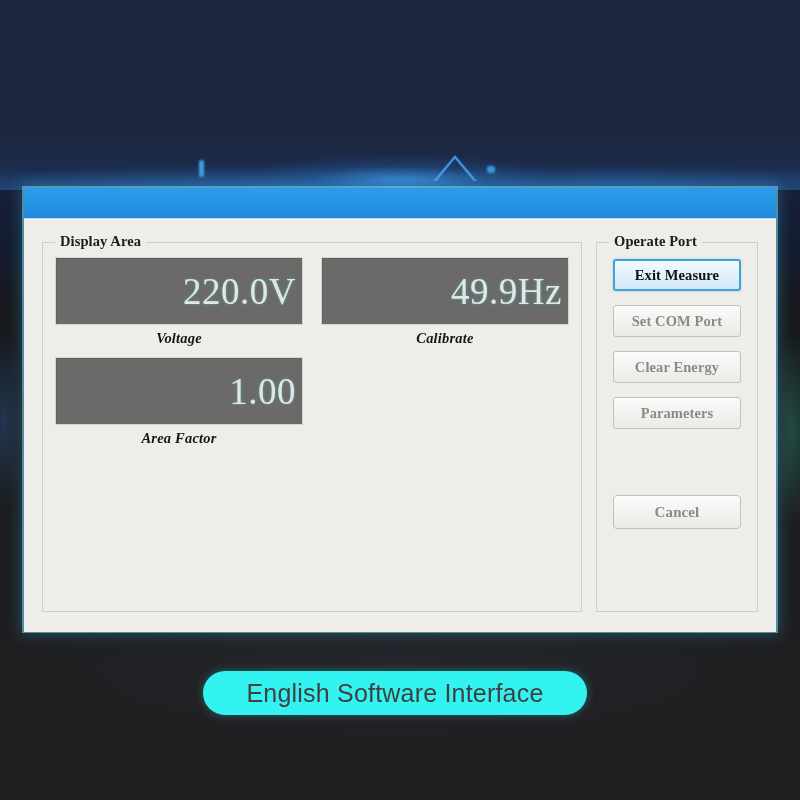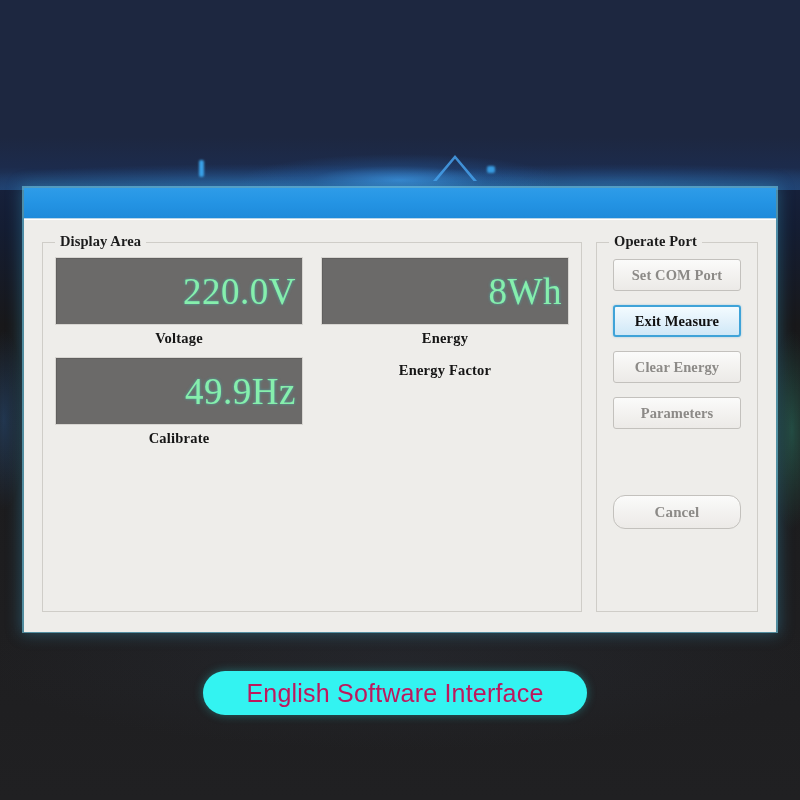--- a/index.html
+++ b/index.html
@@ -163,33 +163,34 @@
     box-sizing: border-box;
     display: flex;
     align-items: center;
     justify-content: flex-end;
     padding-right: 6px;
   }
   .meter-value {
     font-family: "Liberation Serif", serif;
     font-size: 37px;
     line-height: 1;
-    color: #86efac;
+    color: #e5e5e5;
     text-shadow: 0 0 3px rgba(50,220,215,.55);
     letter-spacing: .5px;
     white-space: nowrap;
   }
   .meter-label {
     margin-top: 5px;
     margin-bottom: 2px;
     font-family: "Liberation Serif", serif;
     font-size: 14.5px;
     font-weight: bold;
     color: #151515;
     letter-spacing: .2px;
+    font-style: italic;
   }
 
   
   #op-button-stack {
     position: absolute;
     left: 16px;
     top: 16px;
     width: 128px;
     display: flex;
     flex-direction: column;
@@ -220,21 +221,21 @@
     box-shadow: 0 0 2px rgba(63,163,216,.5);
   }
   #cancel-button {
     position: absolute;
     left: 16px;
     top: 252px;
     width: 128px;
     height: 34px;
     box-sizing: border-box;
     border: 1px solid #c3c1bd;
-    border-radius: 12px;
+    border-radius: 4px;
     background: linear-gradient(180deg, #fbfbfa 0%, #f3f2f0 50%, #eceae7 100%);
     font-family: "Liberation Serif", serif;
     font-size: 15px;
     font-weight: bold;
     color: #8c8a87;
     text-align: center;
     line-height: 32px;
     letter-spacing: .1px;
   }
 
@@ -248,21 +249,21 @@
     border-radius: 22px;
     background: #33f3f1;
     display: flex;
     align-items: center;
     justify-content: center;
     box-shadow: 0 0 10px rgba(40,230,230,.35);
   }
   #caption-text {
     font-family: "Liberation Sans", sans-serif;
     font-size: 25px;
-    color: #be185d;
+    color: #404040;
     letter-spacing: .2px;
     white-space: nowrap;
   }
 </style>
 </head>
 <body>
 
 <div id="photo">
 
   <div id="bg-top"></div>
@@ -290,47 +291,44 @@
 
           <div class="meter">
             <div class="meter-display">
               <span class="meter-value">220.0V</span>
             </div>
             <div class="meter-label">Voltage</div>
           </div>
 
 
 
-          <div class="meter">
-            <div class="meter-display">
-              <span class="meter-value">8Wh</span>
-            </div>
-            <div class="meter-label">Energy</div>
-          </div>
 
           <div class="meter">
             <div class="meter-display">
               <span class="meter-value">49.9Hz</span>
             </div>
             <div class="meter-label">Calibrate</div>
           </div>
 
           <div class="meter">
-            <div class="meter-label">Energy Factor</div>
+            <div class="meter-display">
+              <span class="meter-value">1.00</span>
+            </div>
+            <div class="meter-label">Area Factor</div>
           </div>
 
         </div>
       </div>
 
       <div class="group-box" id="operate-area-box">
         <div class="group-legend">Operate Port</div>
 
         <div id="op-button-stack">
+          <div class="op-button active">Exit Measure</div>
           <div class="op-button">Set COM Port</div>
-          <div class="op-button active">Exit Measure</div>
           <div class="op-button">Clear Energy</div>
           <div class="op-button">Parameters</div>
         </div>
 
         <div id="cancel-button">Cancel</div>
       </div>
 
     </div>
   </div>
 

